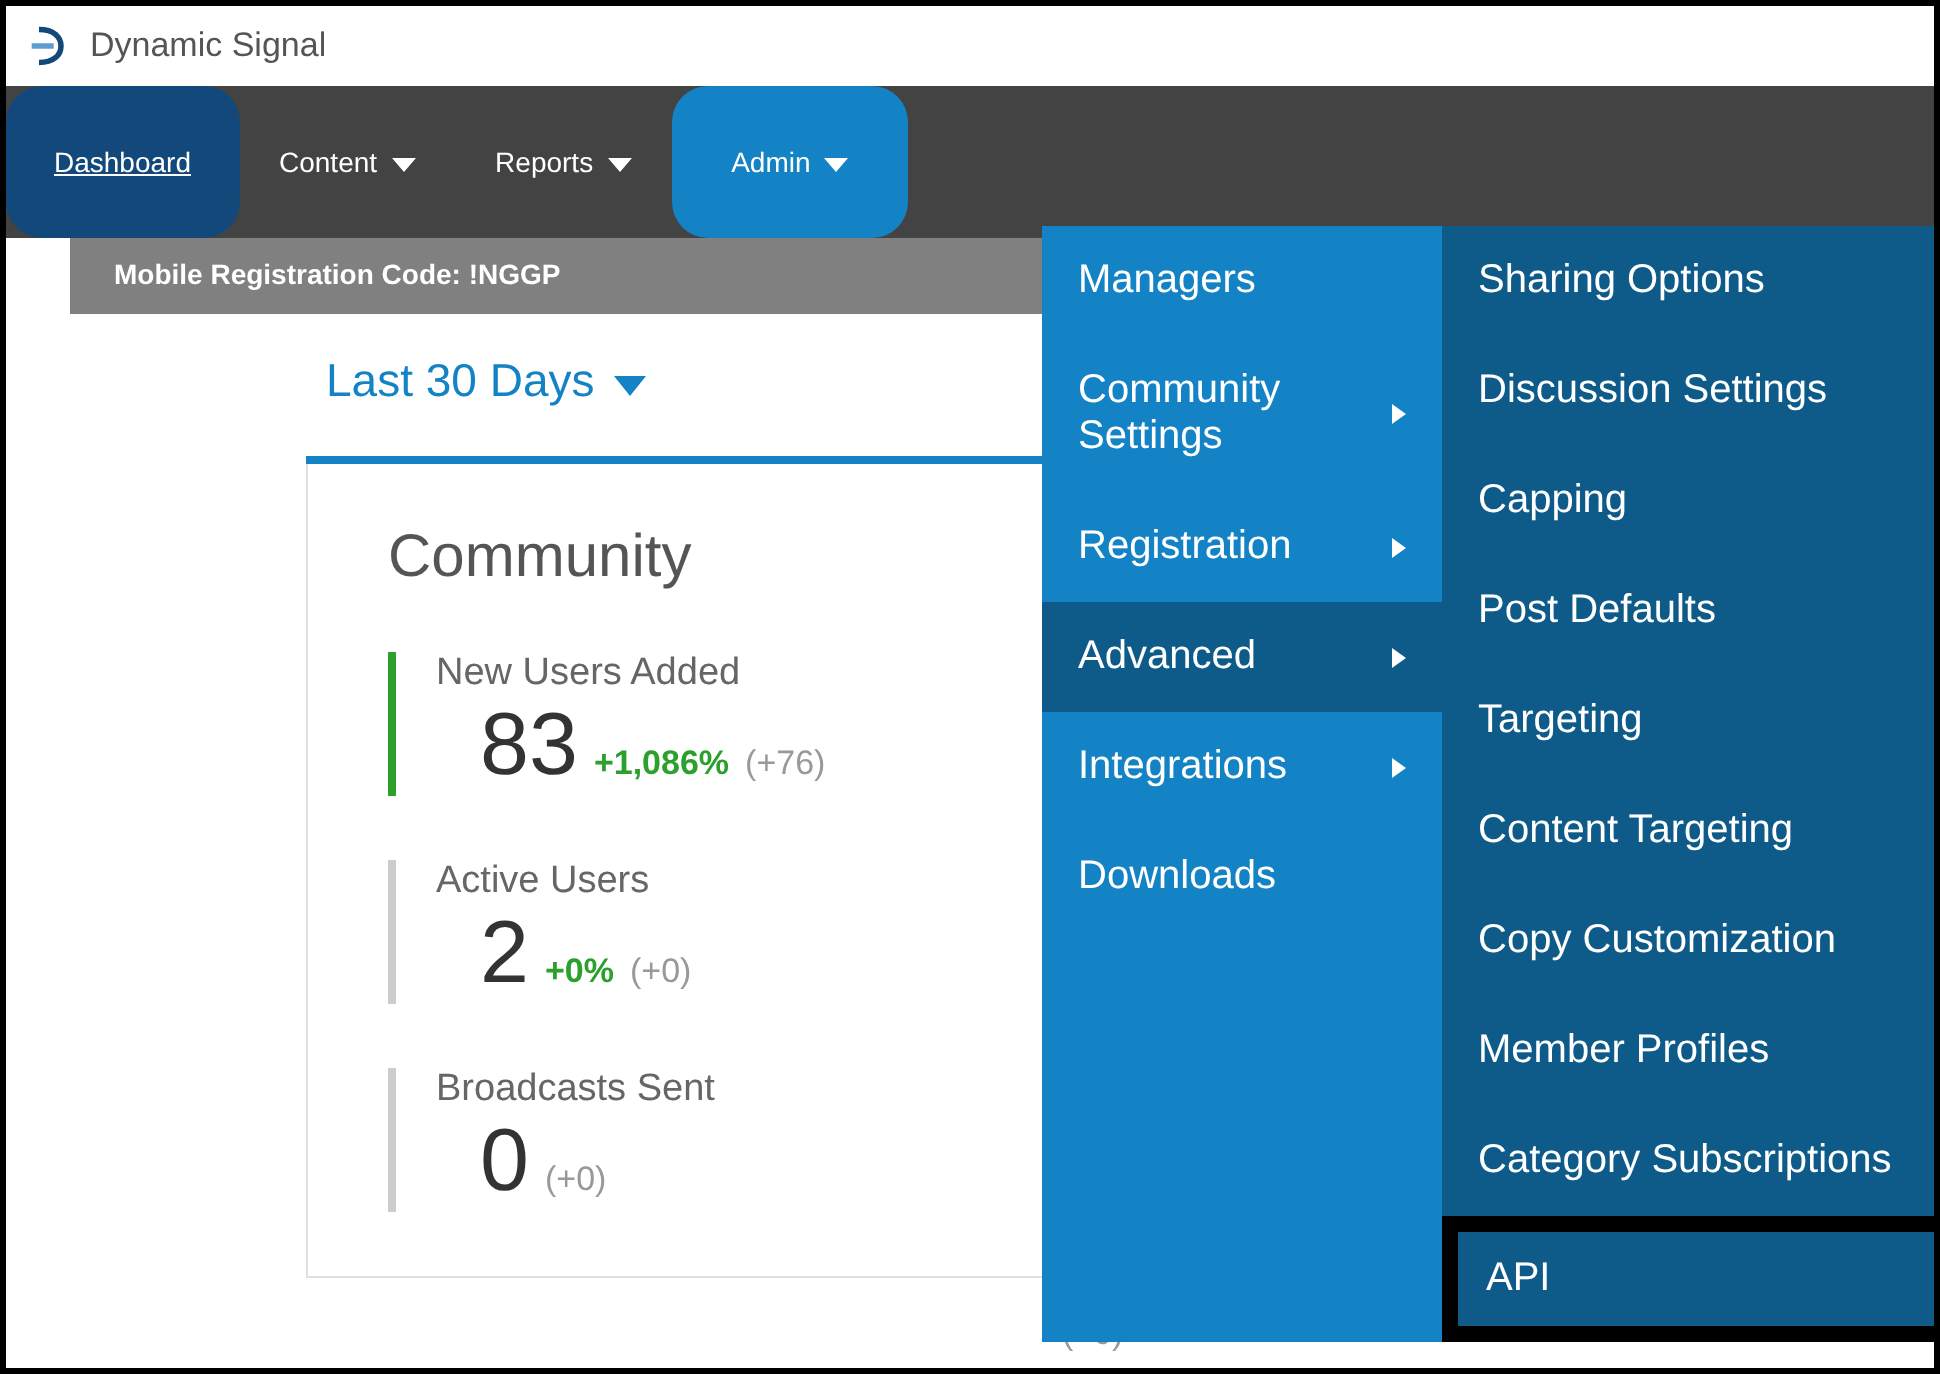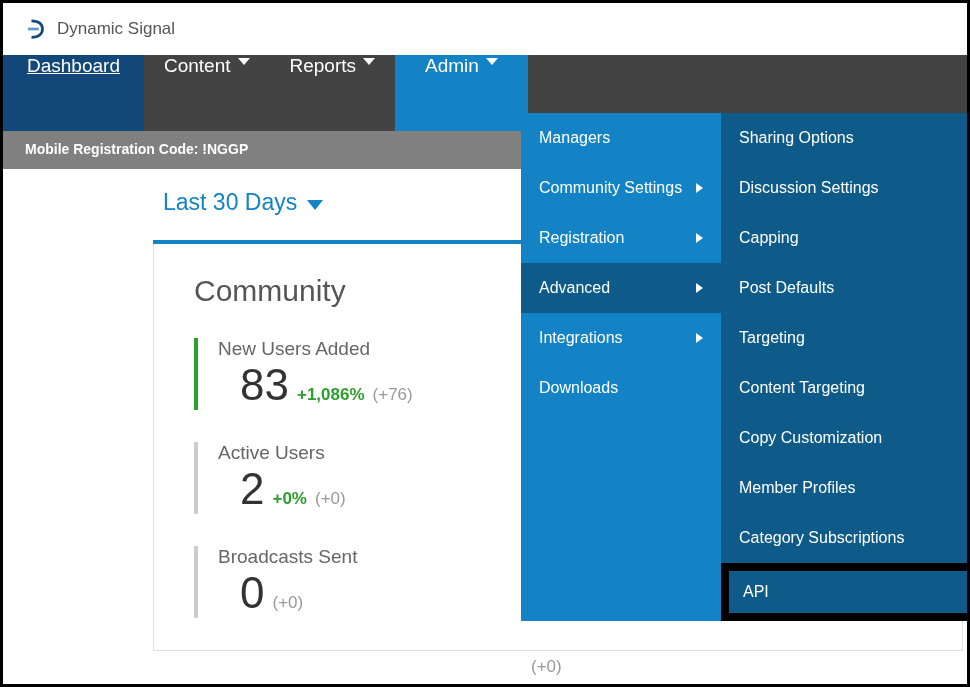--- a/index.html
+++ b/index.html
@@ -10,24 +10,24 @@
     body {
       font-family: 'Segoe UI', Tahoma, Geneva, Verdana, sans-serif;
       background: #fff;
       width: 970px;
       height: 687px;
       border: 3px solid #000;
       overflow: hidden;
       position: relative;
     }
     .brand-bar {
-      height: 52px;
-      display: flex;
-      align-items: center;
-      padding-left: 22px;
+      height: 40px;
+      display: flex;
+      align-items: center;
+      padding-left: 10px;
       background: #fff;
     }
     .brand-logo {
       width: 24px;
       height: 24px;
       margin-right: 8px;
       color: #13487a;
       display: flex;
       align-items: center;
       justify-content: center;
@@ -43,26 +43,27 @@
     }
     .top-nav {
       background: #434343;
       height: 76px;
       display: flex;
       align-items: stretch;
       position: relative;
     }
     .nav-item {
       display: flex;
-      align-items: flex-start;
+      align-items: center;
       padding: 0 20px;
       color: #fff;
-      font-size: 19px;
+      font-size: 14px;
       cursor: pointer;
       gap: 7px;
+      border-radius: 18px;
     }
     .nav-item-dashboard {
       background: #13487a;
       text-decoration: underline;
       padding: 0 24px;
     }
     .nav-item-admin {
       background: #1383c6;
       padding: 0 30px;
     }
@@ -74,20 +75,21 @@
       border-top: 7px solid #fff;
       margin-top: 3px;
     }
     .reg-code-bar {
       background: #808080;
       color: #fff;
       font-size: 14px;
       font-weight: 600;
       padding: 10px 22px;
       height: 38px;
+      margin-left: 32px;
     }
     .content {
       padding: 20px 0 0 150px;
     }
     .date-filter {
       display: flex;
       align-items: center;
       gap: 10px;
       color: #1383c6;
       font-size: 23px;
@@ -167,21 +169,21 @@
     .dropdown-col {
       background: #1383c6;
       width: 200px;
     }
     .dropdown-col.secondary {
       background: #0e5b8a;
       width: 268px;
     }
     .dropdown-item {
       color: #fff;
-      font-size: 16px;
+      font-size: 20px;
       padding: 16px 18px;
       cursor: pointer;
       display: flex;
       align-items: center;
       justify-content: space-between;
     }
     .dropdown-item.highlighted {
       background: #0e5b8a;
     }
     .dropdown-item.api-highlighted {

